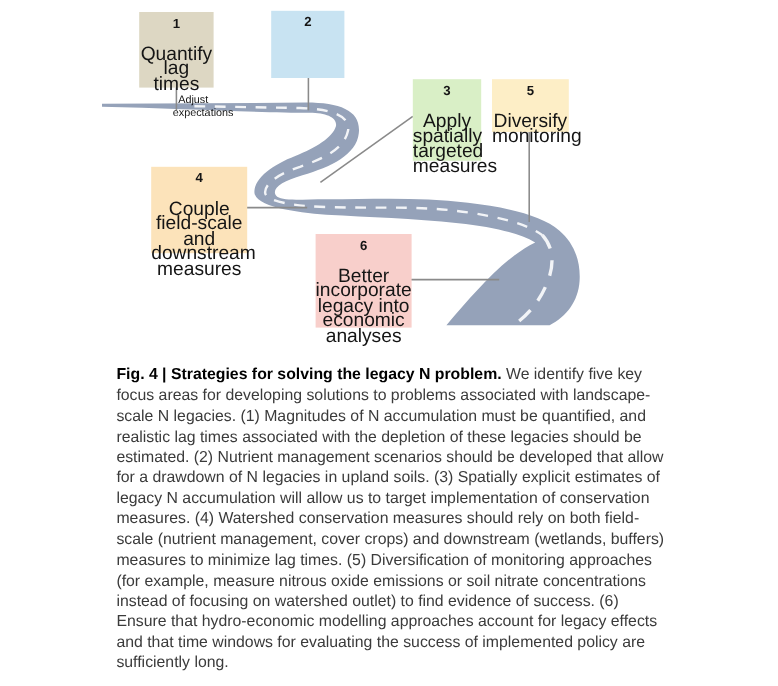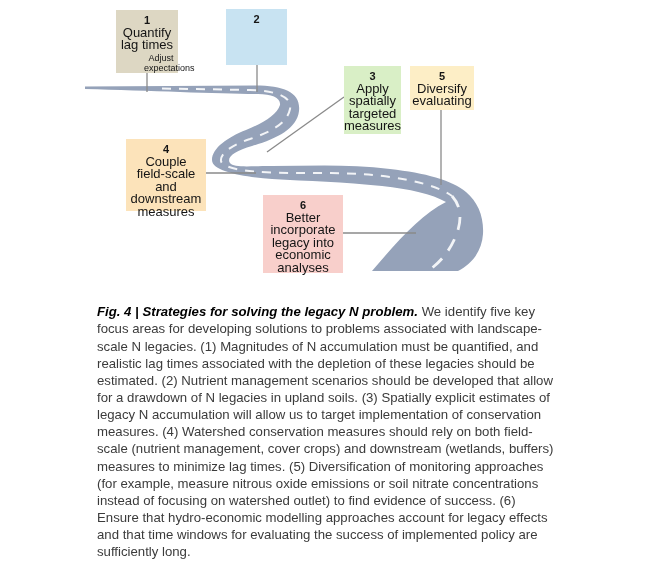--- a/index.html
+++ b/index.html
@@ -24,31 +24,31 @@
     text-align:center;
     color:#151515;
   }
   .box-1{background:#ddd7c3;}
   .box-2{background:#c8e3f2;}
   .box-3{background:#d9efc6;}
   .box-4{background:#fce3ba;}
   .box-5{background:#fdeec6;}
   .box-6{background:#f8cfcb;}
   .signbox .num{font-weight:bold;font-size:11px;line-height:12.5px;}
-  .signbox .title{font-size:13px;line-height:12.5px;white-space:pre-line;}
+  .signbox .title{font-size:16px;line-height:12.5px;white-space:pre-line;margin-top:13px;}
   .signbox .subtitle{font-size:9px;line-height:10.5px;margin-top:1px;white-space:pre-line;margin-left:28px;}
 
   .caption{
     position:absolute;
     left:97px;top:290px;width:462px;
     font-size:13.2px;line-height:17.15px;
     color:#3b3b3b;
     text-align:left;
   }
-  .caption .cap-label{font-weight:bold;color:#000;font-style:italic;}
+  .caption .cap-label{font-weight:bold;color:#000;}
 </style>
 </head>
 <body>
 
 <div class="stage">
 
   <svg class="road-svg" width="648" height="285" viewBox="0 0 648 285">
 
     <path class="road-shape" d="M 85 86.5
              L 255 85.5
@@ -116,21 +116,21 @@
     <div class="num">4</div>
     <div class="title">Couple
 field-scale and
 downstream
 measures</div>
   </div>
 
   <div class="signbox box-5" style="left:410px;top:66px;width:64px;height:44px;">
     <div class="num">5</div>
     <div class="title">Diversify
-evaluating</div>
+monitoring</div>
   </div>
 
   <div class="signbox box-6" style="left:263px;top:195px;width:80px;height:78px;">
     <div class="num">6</div>
     <div class="title">Better
 incorporate
 legacy into
 economic
 analyses</div>
   </div>

